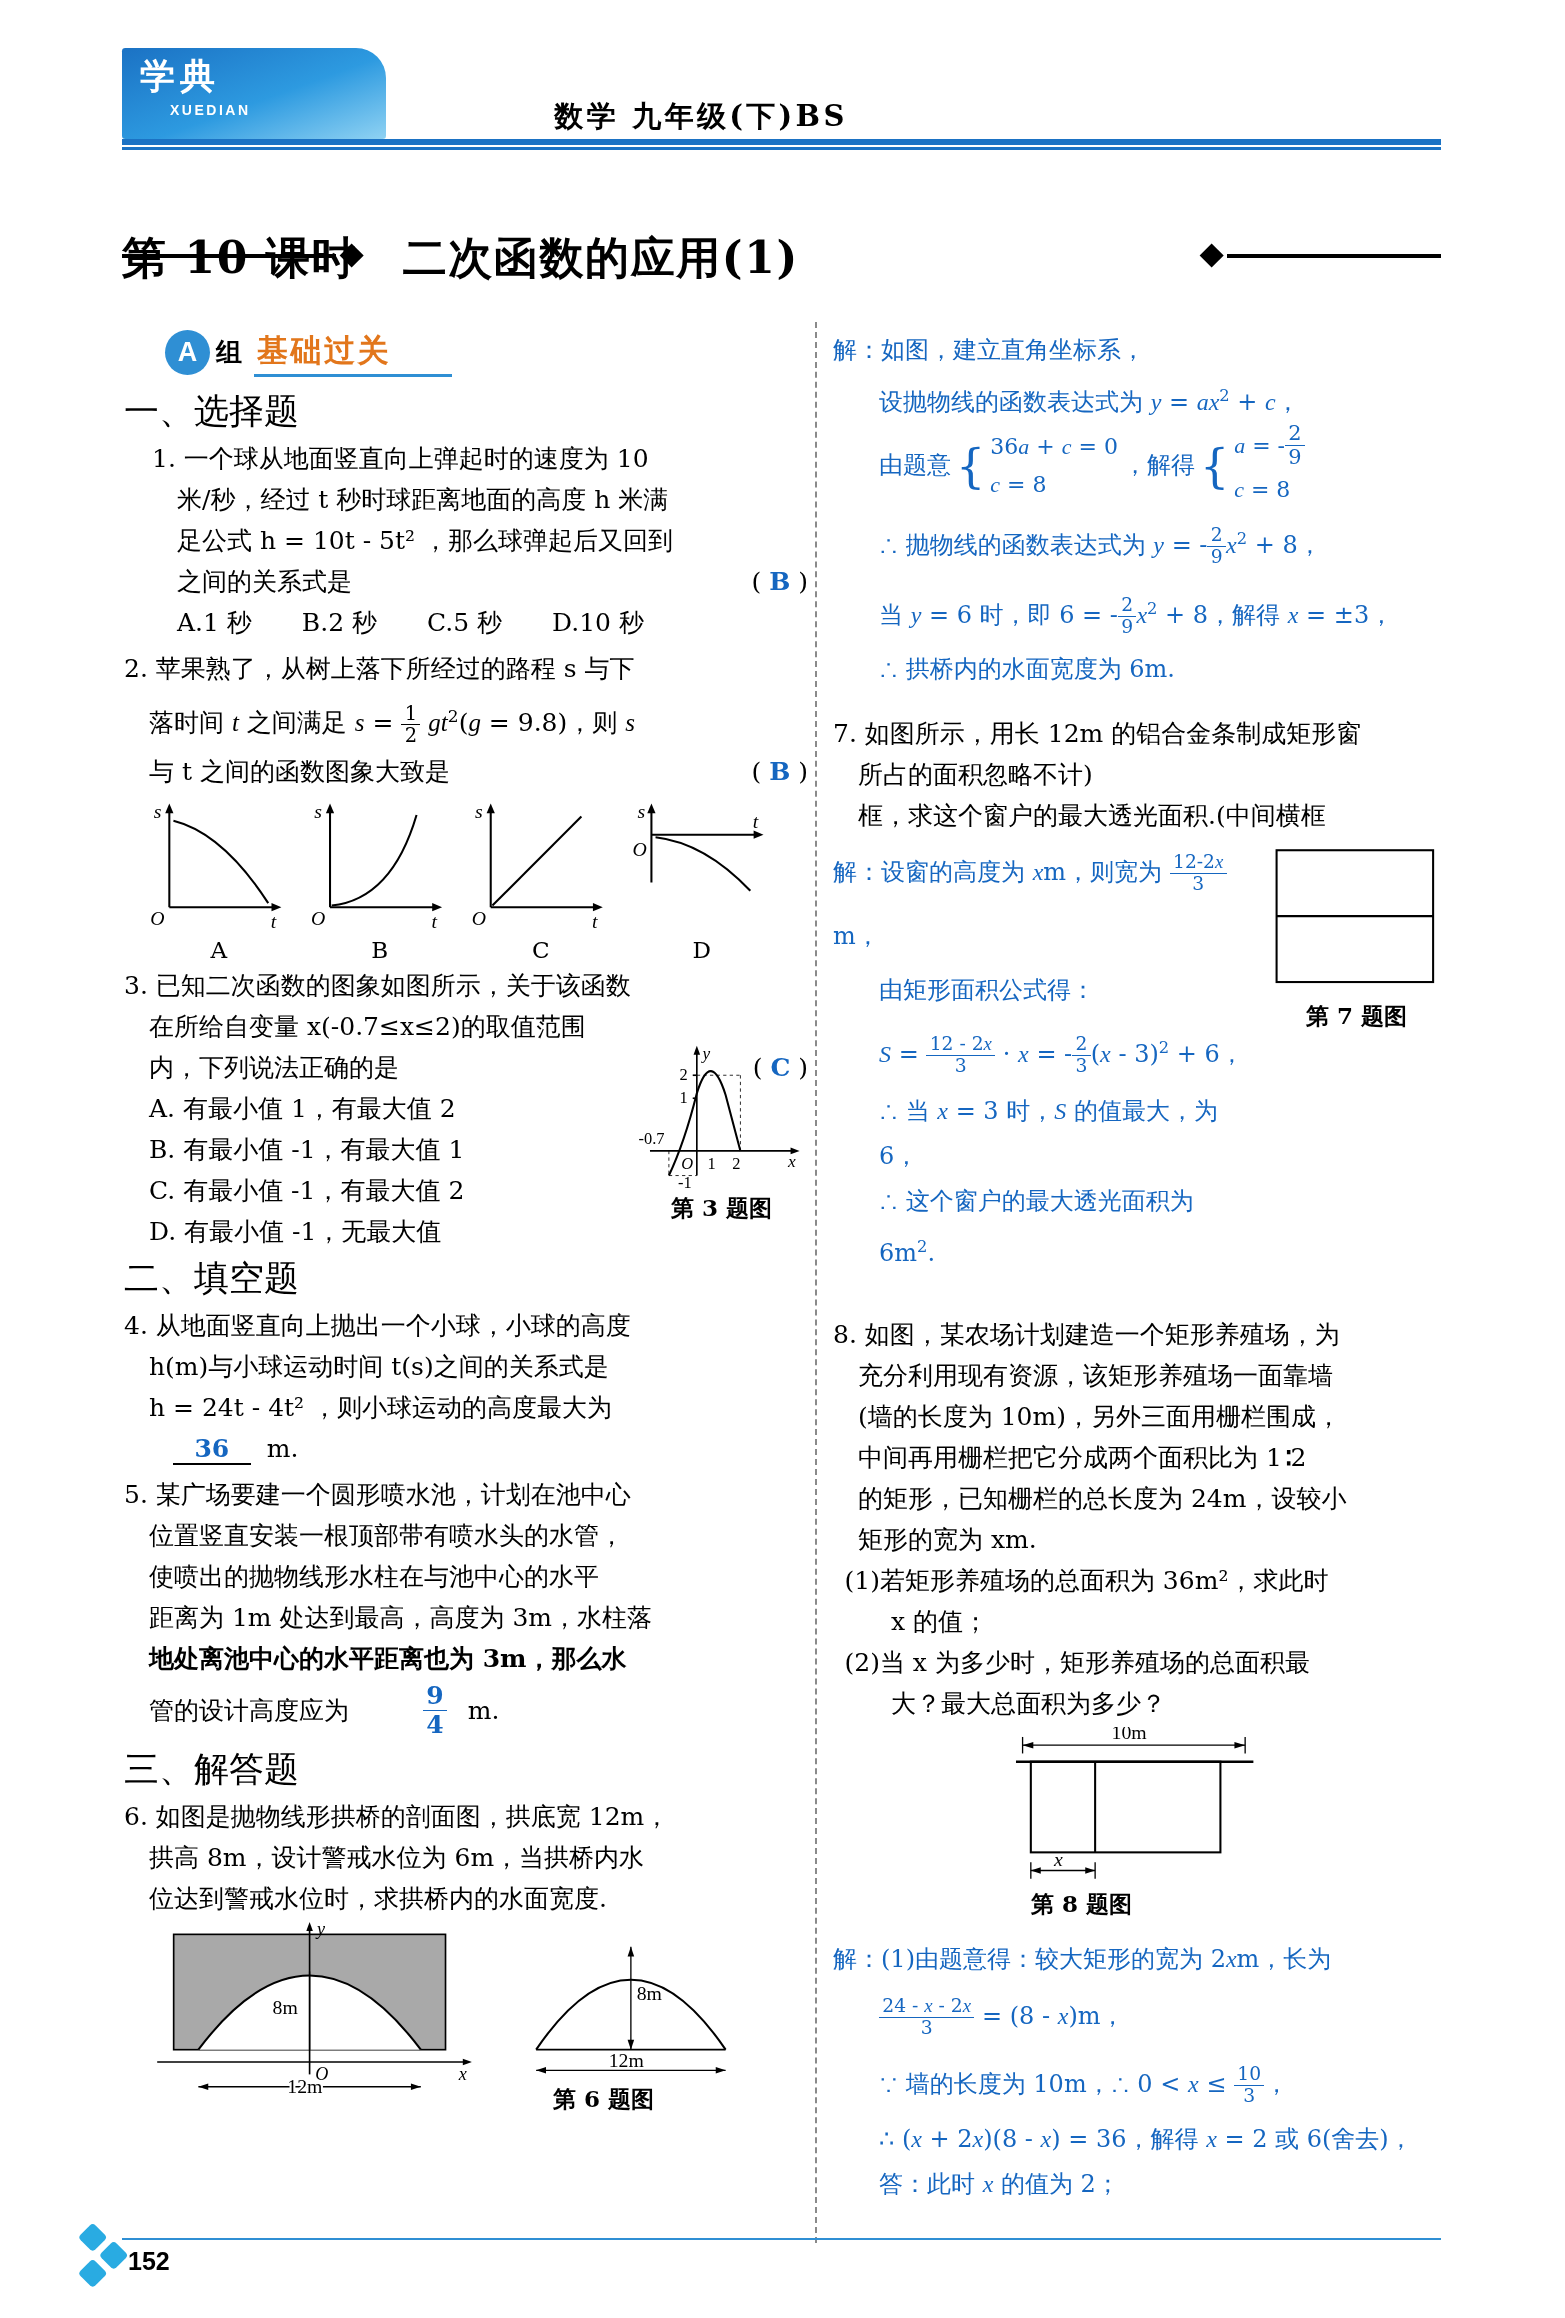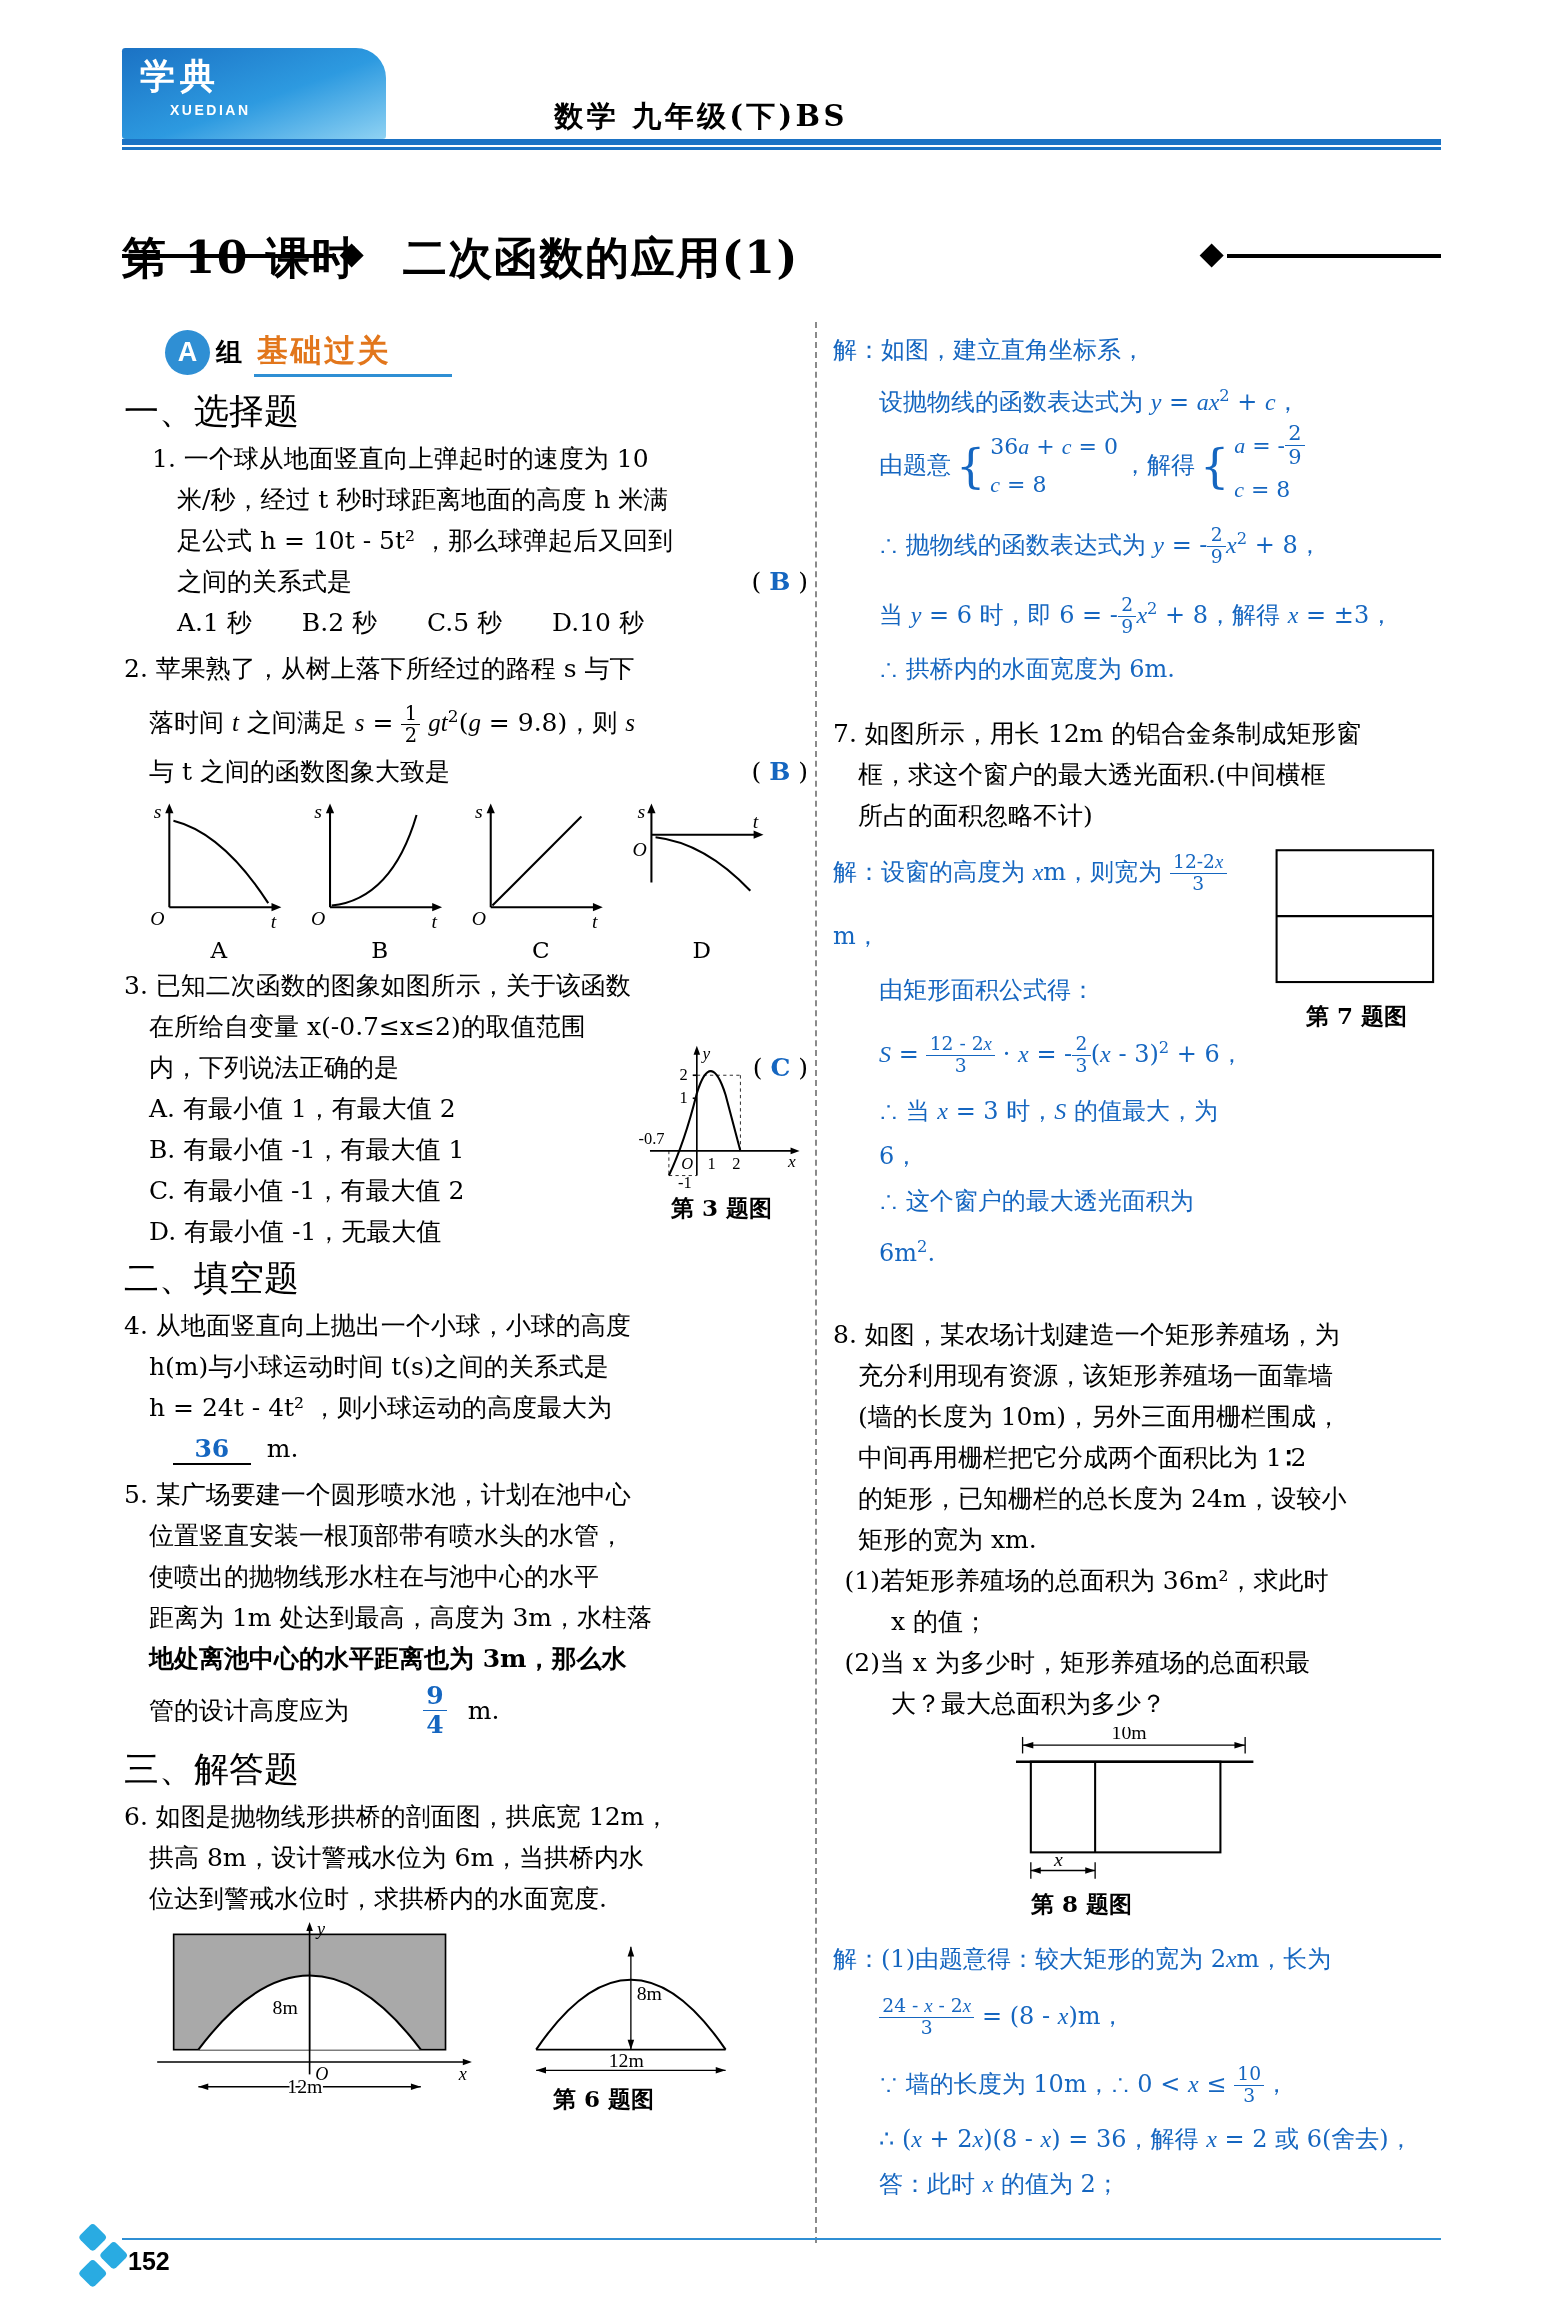--- a/index.html
+++ b/index.html
@@ -358,22 +358,22 @@
         ∴ 抛物线的函数表达式为 <span class="ital">y</span> = -<span class="frac fracblue"><span class="n">2</span><span class="d">9</span></span><span class="ital">x</span><span class="sup">2</span> + 8，
       </div>
       <div style="padding-left:46px;line-height:63px;">
         当 <span class="ital">y</span> = 6 时，即 6 = -<span class="frac fracblue"><span class="n">2</span><span class="d">9</span></span><span class="ital">x</span><span class="sup">2</span> + 8，解得 <span class="ital">x</span> = ±3，
       </div>
       <div style="padding-left:46px;">∴ 拱桥内的水面宽度为 6m.</div>
     </div>
 
     <div class="q" style="margin-top:21.4px;margin-bottom:3.3px;">
       <span class="indent">7. 如图所示，用长 12m 的铝合金条制成矩形窗</span>
+      <span class="indent" style="padding-left:25px;">所占的面积忽略不计)</span>
       <span class="indent" style="padding-left:25px;">框，求这个窗户的最大透光面积.(中间横框</span>
-      <span class="indent" style="padding-left:25px;">所占的面积忽略不计)</span>
     </div>
 
     <div style="position:relative;">
 
       <div style="position:absolute;right:0;top:5px;">
         <svg width="173" height="153" viewBox="0 0 210 185">
           <rect x="8" y="6" width="190" height="160" fill="none" stroke="#000" stroke-width="2.5"></rect>
           <line x1="8" y1="86" x2="198" y2="86" stroke="#000" stroke-width="2.5"></line>
         </svg>
         <div class="figcap" style="margin-top:3.3px;">第 7 题图</div>

